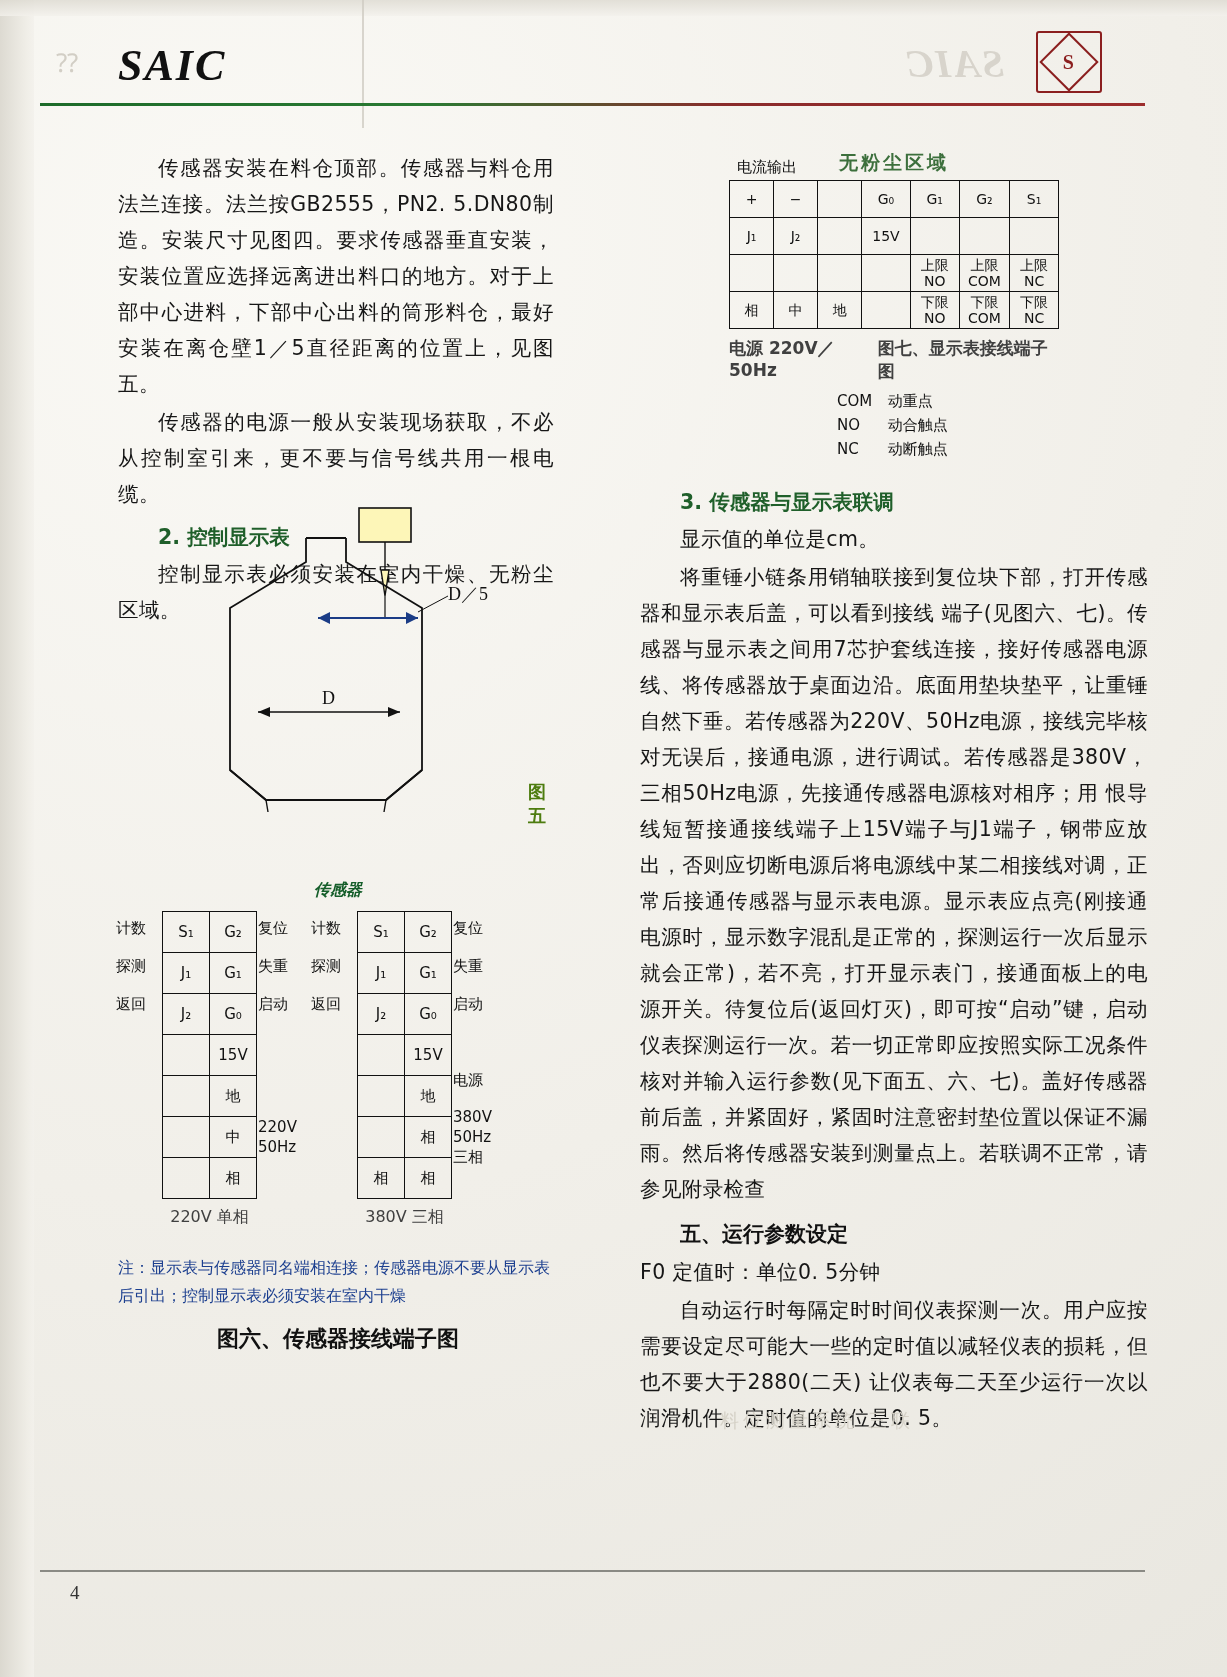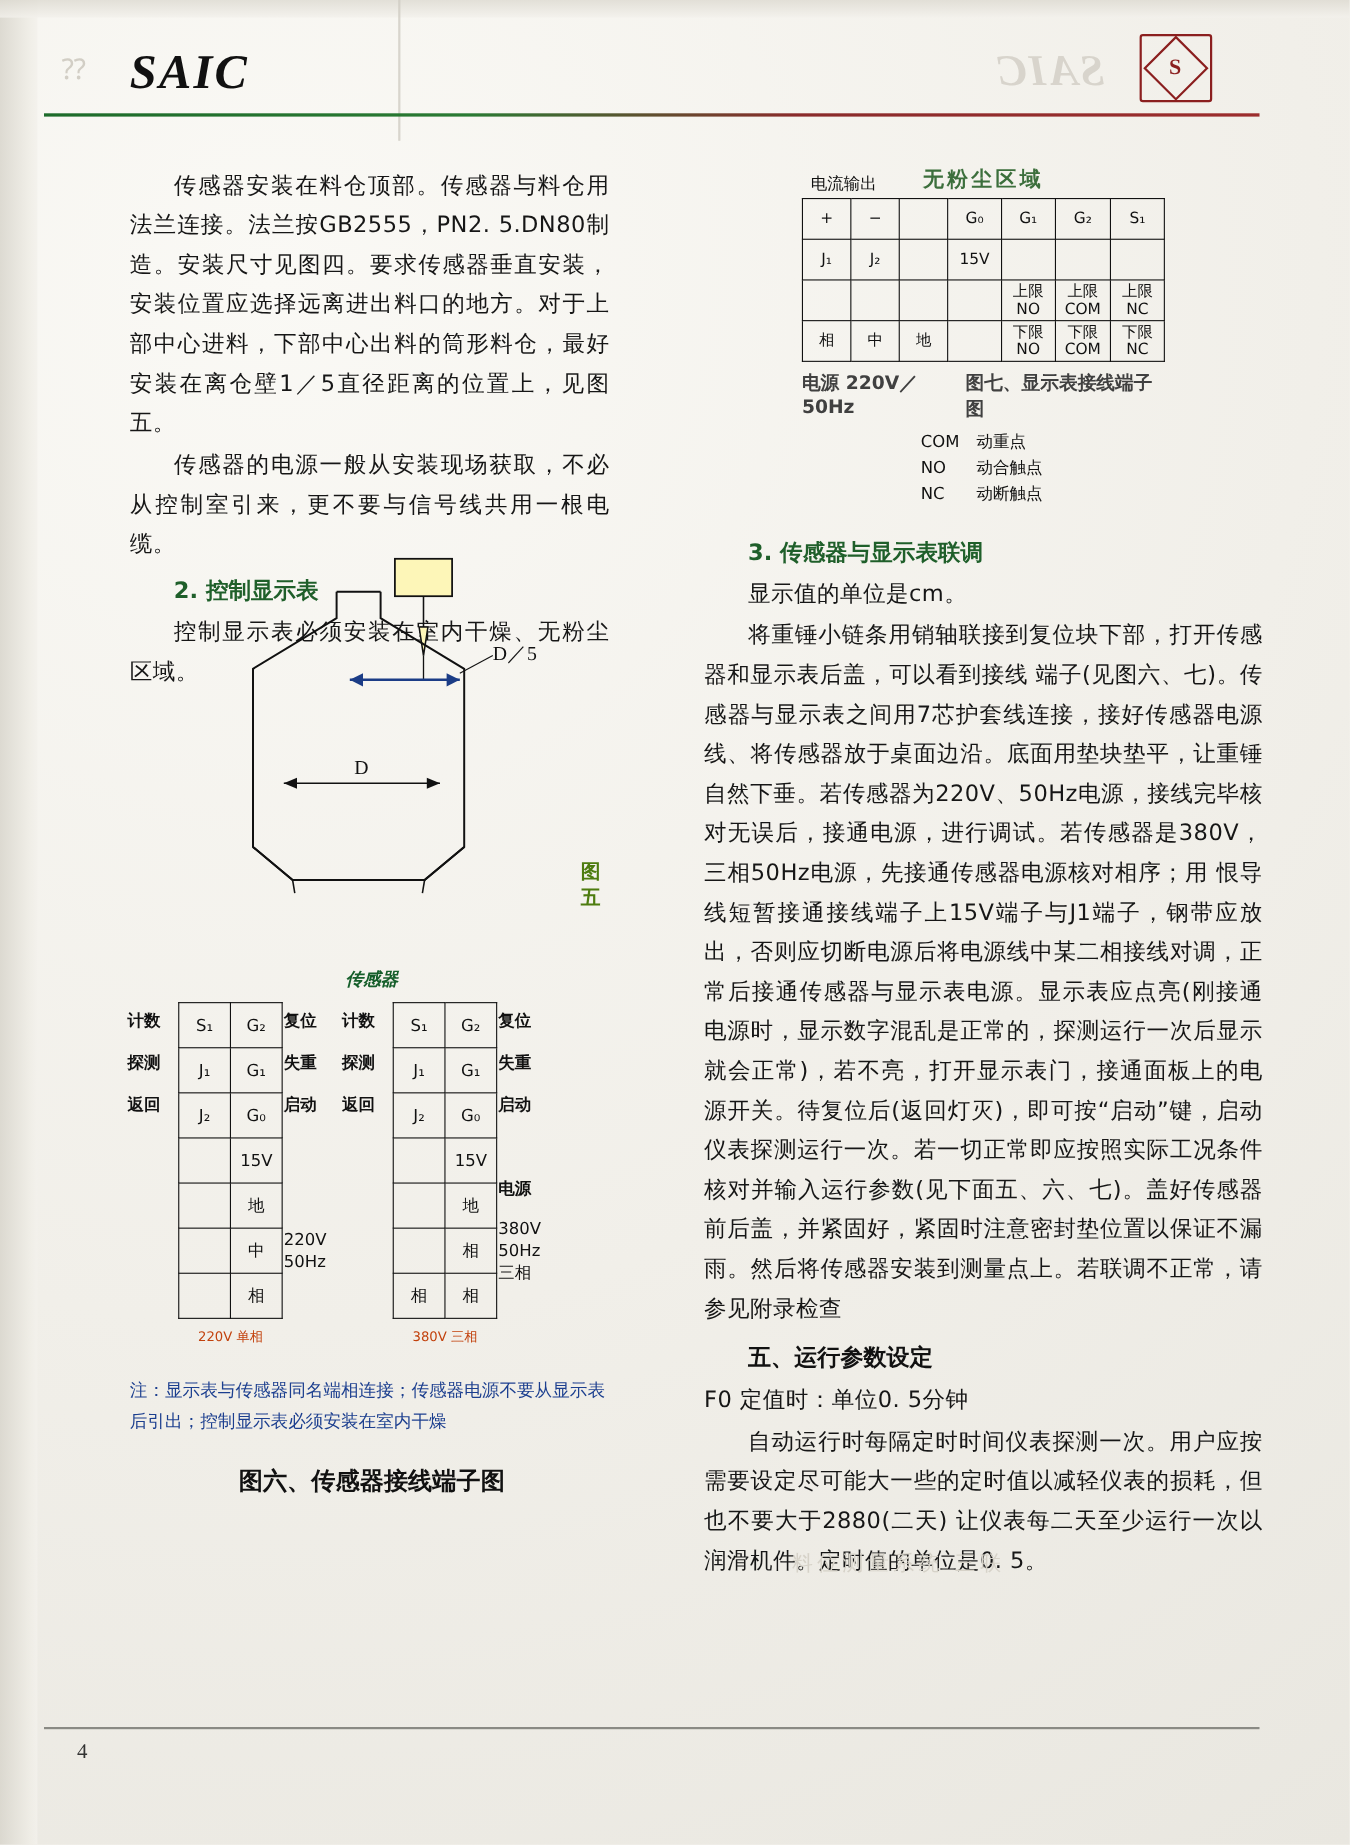--- a/index.html
+++ b/index.html
@@ -89,35 +89,35 @@
   .blk{position:relative;}
   .grid{
     border:1.4px solid #111;border-collapse:collapse;
   }
   .grid td{
     border:1.2px solid #111;width:44px;height:38px;text-align:center;vertical-align:middle;
     font-family:"DejaVu Sans",sans-serif;font-size:15px;color:#111;
   }
   .sidelbl{
     font-family:"DejaVu Sans",sans-serif;font-size:15px;color:#111;
-    position:absolute;white-space:nowrap;font-weight:bold;
+    position:absolute;white-space:nowrap;
   }
   .volt{
     font-family:"DejaVu Sans",sans-serif;font-size:15px;color:#111;line-height:20px;
     position:absolute;white-space:nowrap;text-align:left;
   }
   .cap-under{
-    font-family:"DejaVu Sans",sans-serif;font-size:12px;color:#c2410c;text-align:center;margin-top:8px;
+    font-family:"DejaVu Sans",sans-serif;font-size:16px;color:#404040;text-align:center;margin-top:8px;
   }
   .note{
     font-family:"DejaVu Sans",sans-serif;font-size:16px;line-height:28px;color:#1c3f8f;margin-top:26px;
   }
   .fig6-cap{
     font-family:"DejaVu Sans",sans-serif;font-size:22px;font-weight:700;color:#111;
-    text-align:center;margin-top:26px;
+    text-align:center;margin-top:14px;
   }
 
   
   .ctrl-title{
     font-family:"DejaVu Sans",sans-serif;font-size:19px;font-weight:700;color:#3c6f3c;
     text-align:center;letter-spacing:3px;margin-bottom:4px;
   }
   .ctrl-wrap{position:relative;width:330px;margin:0 auto;}
   .ctrl-top{
     font-family:"DejaVu Sans",sans-serif;font-size:15px;color:#111;position:absolute;left:8px;top:-22px;

